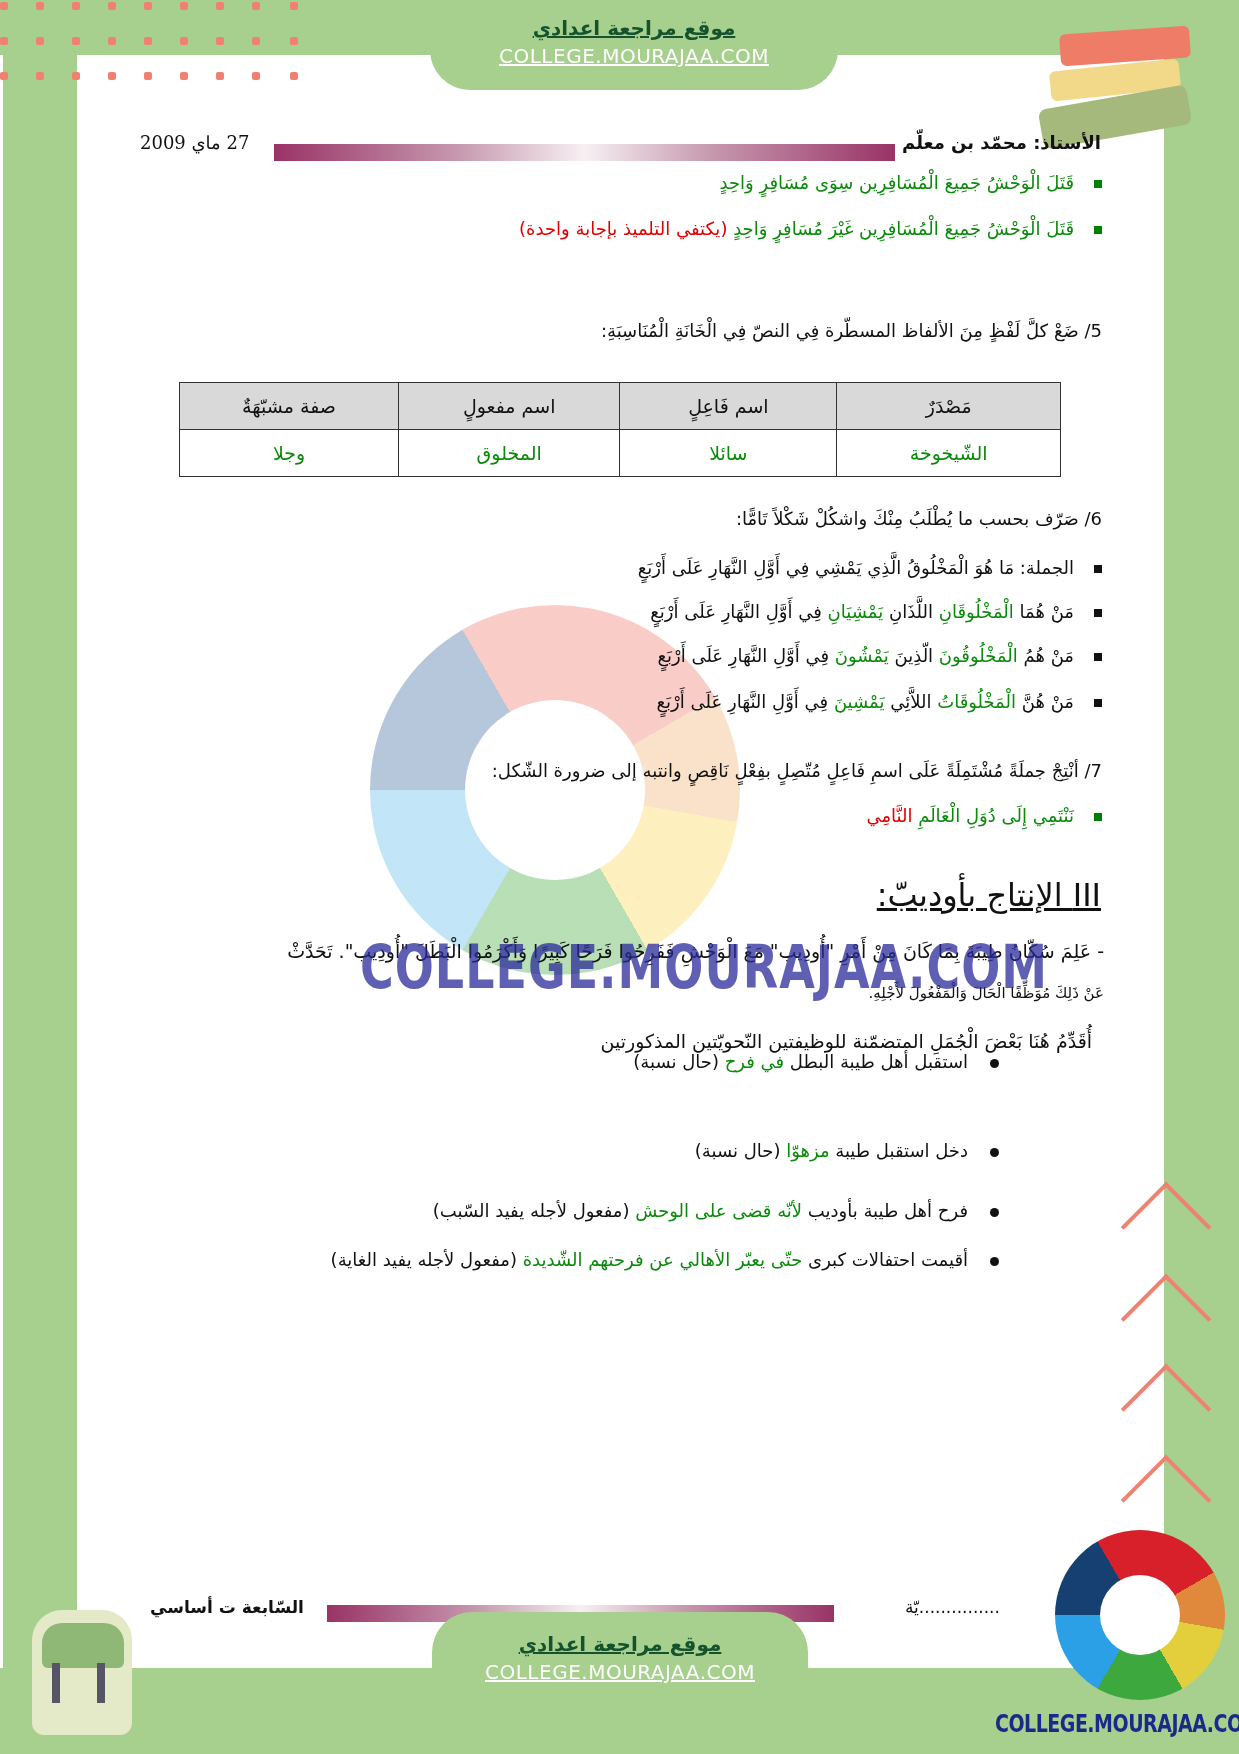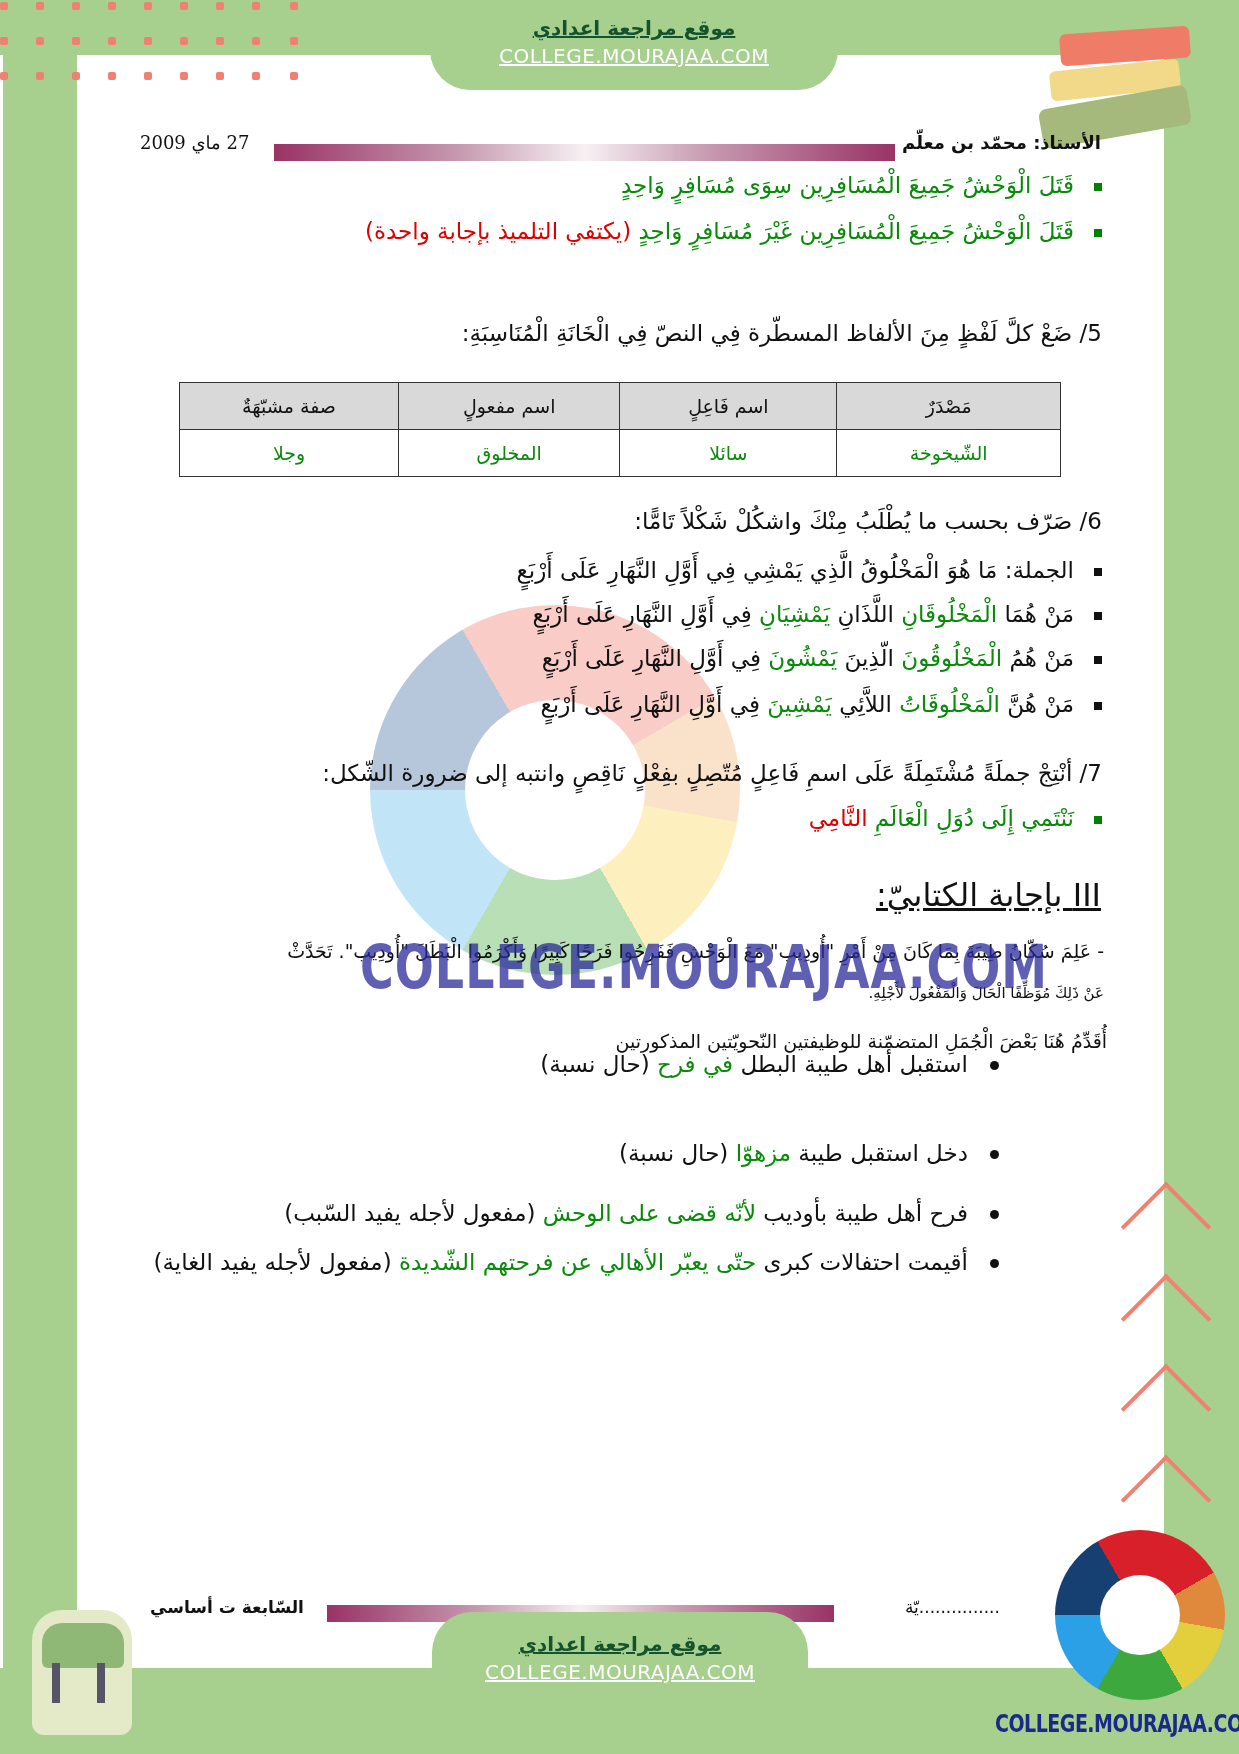--- a/index.html
+++ b/index.html
@@ -10,21 +10,21 @@
   .left-bar{left:3px;top:0;width:74px;height:1754px;}
   .right-bar{left:1164px;top:0;width:75px;height:1754px;}
   .bottom-band{left:0;top:1668px;width:1239px;height:86px;}
   .dot{position:absolute;width:8px;height:8px;border-radius:2px;background:#f08070;}
   .tab-top{left:430px;top:0;width:408px;height:90px;border-radius:0 0 40px 40px;}
   .tab-bottom{left:432px;top:1612px;width:376px;height:80px;border-radius:40px 40px 0 0;}
   .site-ar{font-family:"DejaVu Sans",sans-serif;font-size:20px;color:#14532d;text-decoration:underline;font-weight:bold;text-align:center;width:100%;}
   .site-en{font-family:"DejaVu Sans",sans-serif;font-size:20px;color:#fff;text-decoration:underline;text-align:center;width:100%;letter-spacing:0.5px;}
   .rtl{direction:rtl;text-align:right;}
   .gbar{height:17px;background:linear-gradient(90deg,#993366 0%,#c79ab0 30%,#f7f0f3 50%,#c79ab0 70%,#993366 100%);}
-  .line{position:absolute;right:137px;font-size:23px;white-space:nowrap;direction:rtl;}
+  .line{position:absolute;right:137px;font-size:18px;white-space:nowrap;direction:rtl;}
   .sq{display:inline-block;width:8px;height:8px;background:#008000;margin-left:20px;vertical-align:middle;}
   .sqk{display:inline-block;width:8px;height:8px;background:#111;margin-left:20px;vertical-align:middle;}
   .bullet{display:inline-block;width:9px;height:9px;border-radius:50%;background:#111;margin-left:22px;vertical-align:middle;}
   .g{color:#0a8a0a;}
   .r{color:#e00000;}
   table.t{border-collapse:collapse;direction:rtl;}
   table.t td{border:1px solid #333;width:252px;height:44px;text-align:center;font-size:19px;}
   table.t tr.h td{background:#d9d9d9;}
   .ring{border-radius:50%;opacity:0.55;}
   .wm{font-family:"DejaVu Sans",sans-serif;font-weight:bold;color:#2a2a9a;opacity:0.75;font-size:46px;letter-spacing:1px;transform:scaleY(1.3);}
@@ -126,25 +126,25 @@
 </div>
 <div class="line" style="top:691px;">
   <span class="sqk"></span><span>مَنْ هُنَّ </span><span class="g">الْمَخْلُوقَاتُ</span><span> اللاَّئِي </span><span class="g">يَمْشِينَ</span><span> فِي أَوَّلِ النَّهَارِ عَلَى أَرْبَعٍ</span>
 </div>
 
 <div class="line" style="top:760px;">7/ أنْتِجْ جملَةً مُشْتَمِلَةً عَلَى اسمِ فَاعِلٍ مُتّصِلٍ بفِعْلٍ نَاقِصٍ وانتبه إلى ضرورة الشّكل:</div>
 <div class="line" style="top:805px;">
   <span class="sq"></span><span class="g">نَنْتَمِي إِلَى دُوَلِ الْعَالَمِ</span> <span class="r">النَّامِي</span>
 </div>
 
-<div class="abs rtl" style="right:138px;top:876px;font-size:32px;text-decoration:underline;white-space:nowrap;">III بإجابة الكتابيّ:</div>
+<div class="abs rtl" style="right:138px;top:876px;font-size:32px;text-decoration:underline;white-space:nowrap;">III الإنتاج بأوديبّ:</div>
 <div class="line" style="top:940px;right:135px;font-size:19px;">- عَلِمَ سُكّانُ طِيبَةَ بِمَا كَانَ مِنْ أَمْرِ "أُودِيب" مَعَ الْوَحْشِ فَفَرِحُوا فَرَحًا كَبِيرًا وَأَكْرَمُوا الْبَطَلَ "أُودِيب". تَحَدَّثْ</div>
 <div class="line" style="top:984px;right:135px;font-size:15px;">عَنْ ذَلِكَ مُوَظِّفًا الْحَالَ وَالْمَفْعُولَ لأَجْلِهِ.</div>
 <div class="abs wm" style="left:360px;top:940px;">COLLEGE.MOURAJAA.COM</div>
-<div class="line" style="top:1030px;right:132px;font-size:19px;">أُقَدِّمُ هُنَا بَعْضَ الْجُمَلِ المتضمّنة للوظيفتين النّحويّتين المذكورتين</div>
+<div class="line" style="top:1030px;right:147px;font-size:19px;">أُقَدِّمُ هُنَا بَعْضَ الْجُمَلِ المتضمّنة للوظيفتين النّحويّتين المذكورتين</div>
 
 <div class="line" style="top:1051px;right:240px;">
   <span class="bullet"></span><span>استقبل أهل طيبة البطل </span><span class="g">في فرح</span><span> (حال نسبة)</span>
 </div>
 <div class="line" style="top:1140px;right:240px;">
   <span class="bullet"></span><span>دخل استقبل طيبة </span><span class="g">مزهوّا</span><span> (حال نسبة)</span>
 </div>
 <div class="line" style="top:1200px;right:240px;">
   <span class="bullet"></span><span>فرح أهل طيبة بأوديب </span><span class="g">لأنّه قضى على الوحش</span><span> (مفعول لأجله يفيد السّبب)</span>
 </div>

